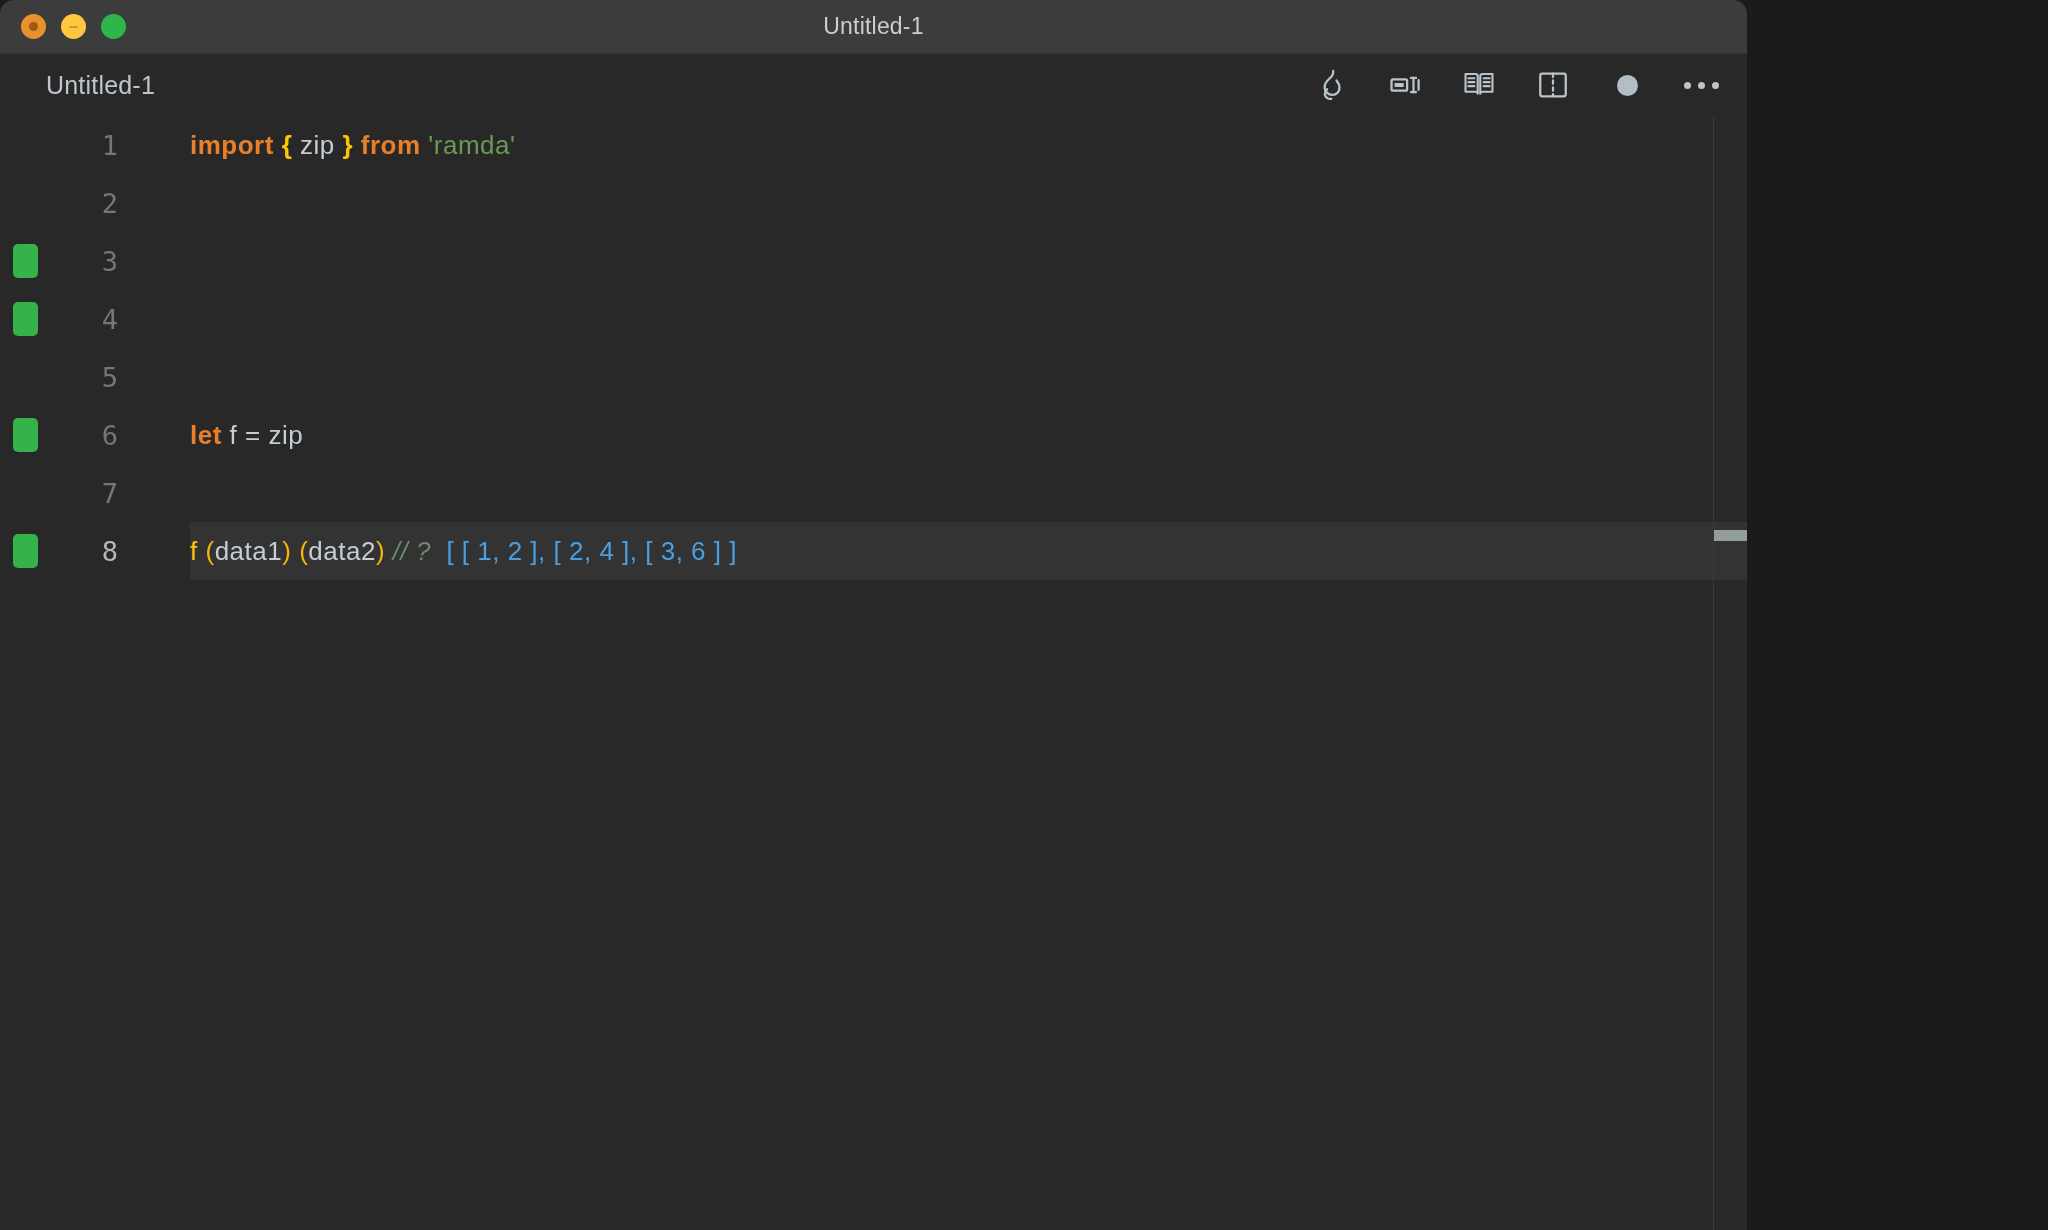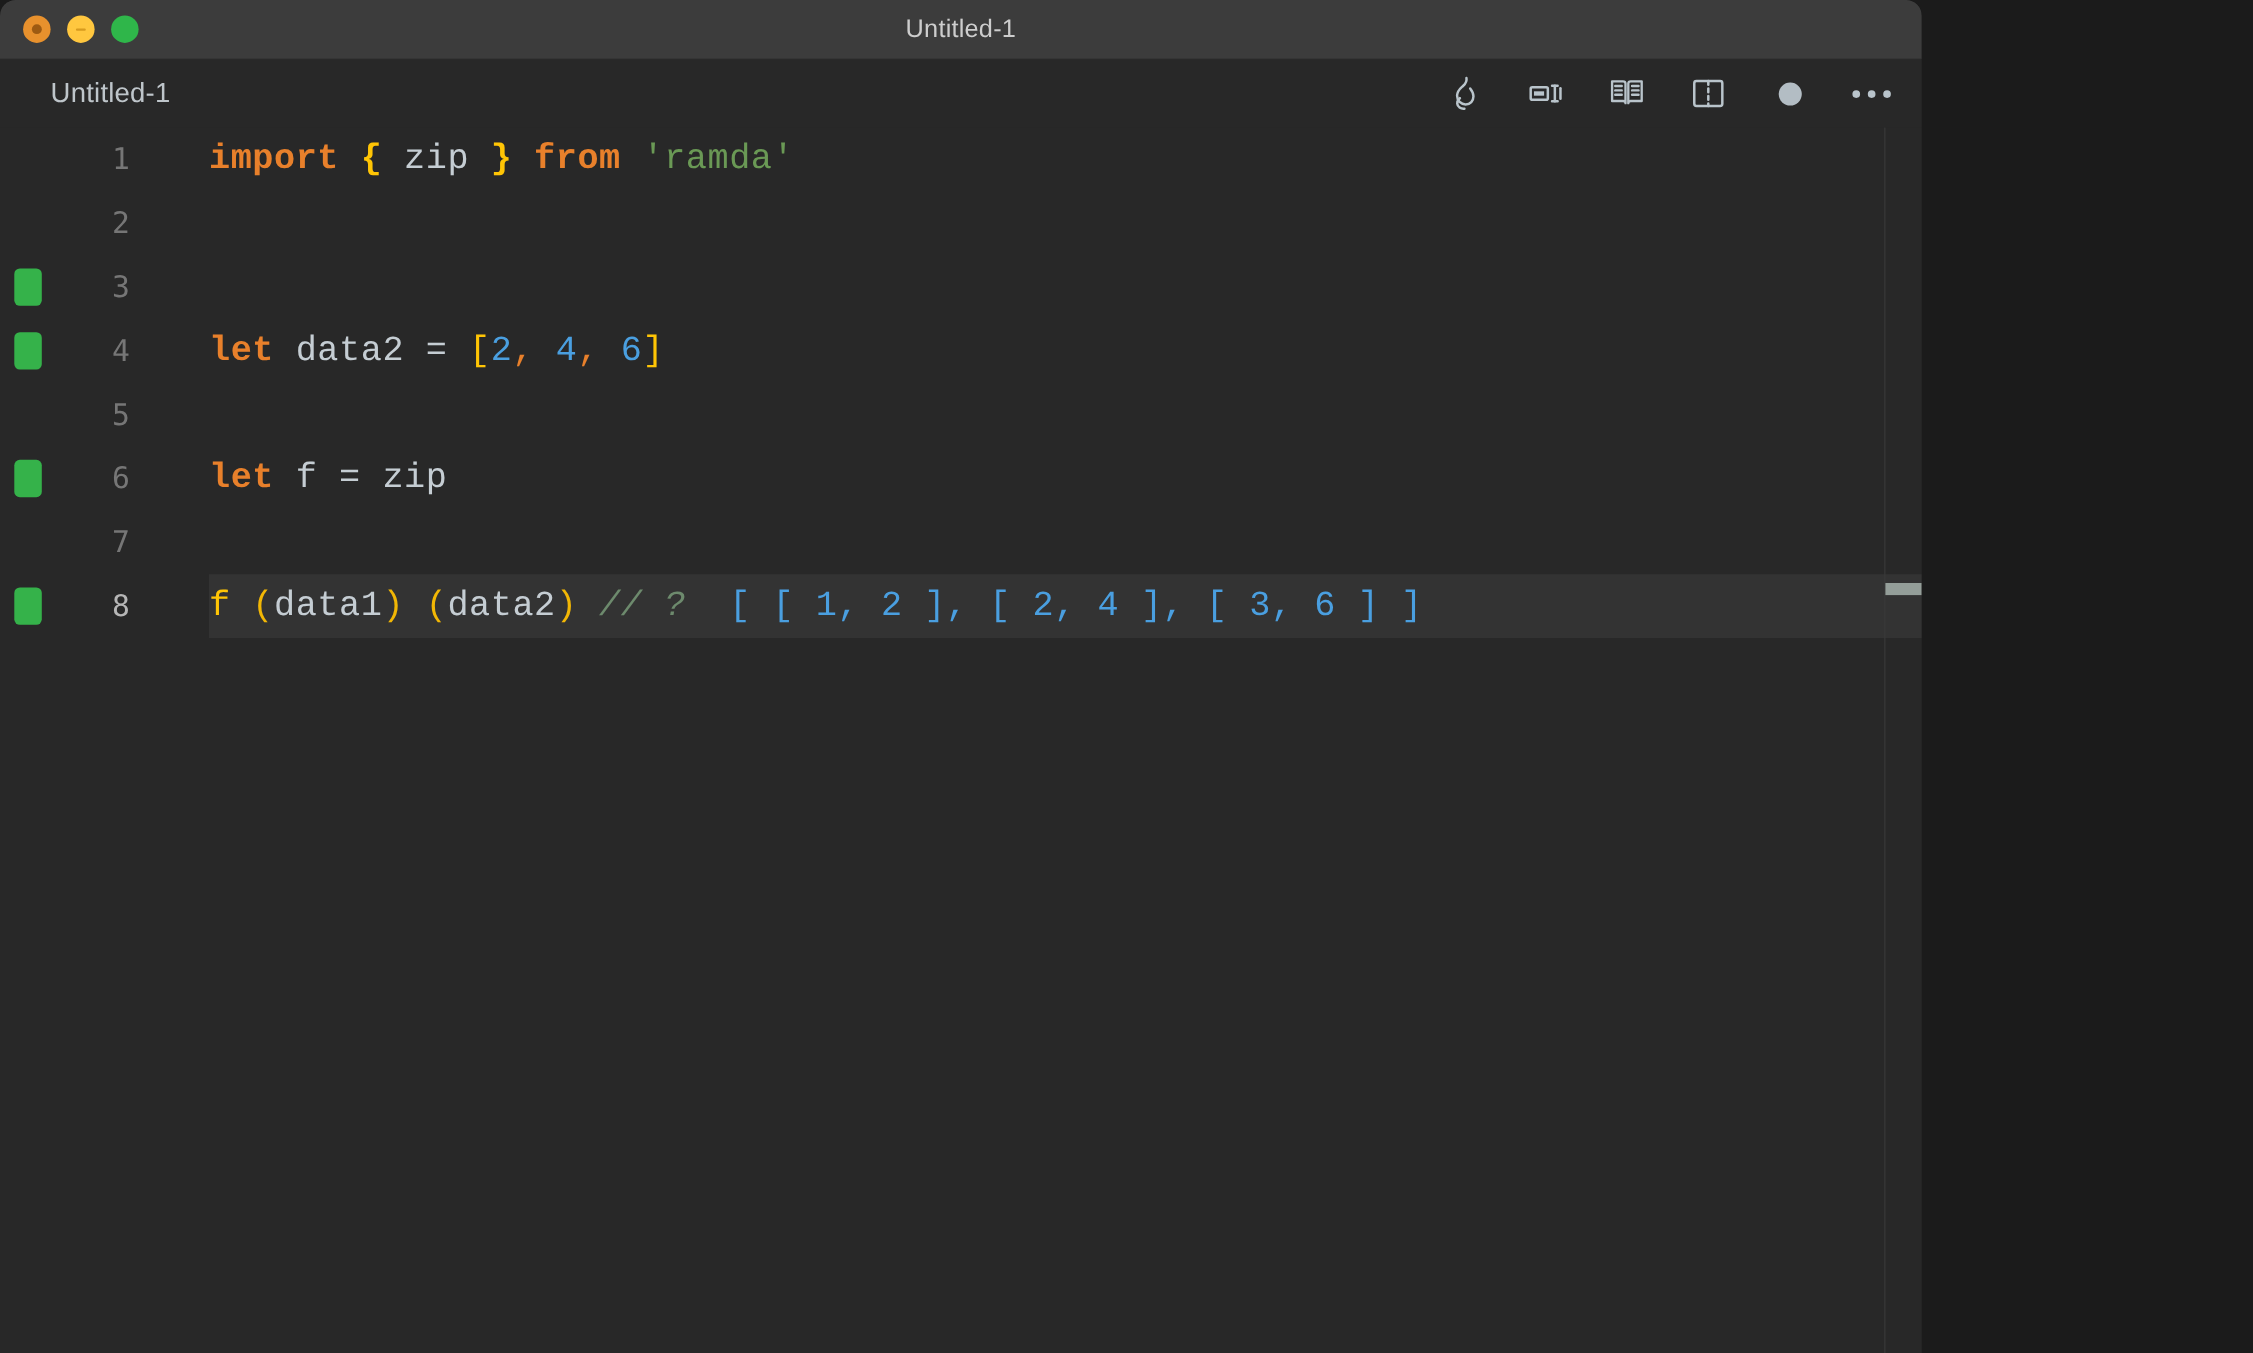--- a/index.html
+++ b/index.html
@@ -160,22 +160,22 @@
     font-size: 27px;
     color: #767676;
     flex: none;
     user-select: none;
   }
   .row.active .lineno { color: #b6b6b6; }
 
   .code {
     position: relative;
     padding-left: 55px;
-    font-family: Liberation Mono, monospace;
-    font-size: 32px;
+    font-family: Liberation Sans, sans-serif;
+    font-size: 26px;
     line-height: 58px;
     white-space: pre;
     letter-spacing: .5px;
   }
 
   
   .t-kw      { color: #e8802b; font-weight: bold; }
   .t-plain   { color: #c5cdd3; }
   .t-str     { color: #6a9955; }
   .t-num     { color: #4a9fe0; }
@@ -280,21 +280,20 @@
           <div class="lineno">2</div>
           <div class="code"></div>
         </div>
         <div class="row">
           <div class="gutter-mark"></div>
           <div class="lineno">3</div>
         </div>
         <div class="row">
           <div class="gutter-mark"></div>
           <div class="lineno">4</div>
-          <div class="code"><span class="t-kw">let</span><span class="t-plain"> data2 = </span><span class="t-brack">[</span><span class="t-num">2</span><span class="t-comma">,</span><span class="t-plain"> </span><span class="t-num">4</span><span class="t-comma">,</span><span class="t-plain"> </span><span class="t-num">6</span><span class="t-brack">]</span></div>
         </div>
         <div class="row">
           <div class="lineno">5</div>
           <div class="code"></div>
         </div>
         <div class="row">
           <div class="gutter-mark"></div>
           <div class="lineno">6</div>
           <div class="code"><span class="t-kw">let</span><span class="t-plain"> f = zip</span></div>
         </div>

